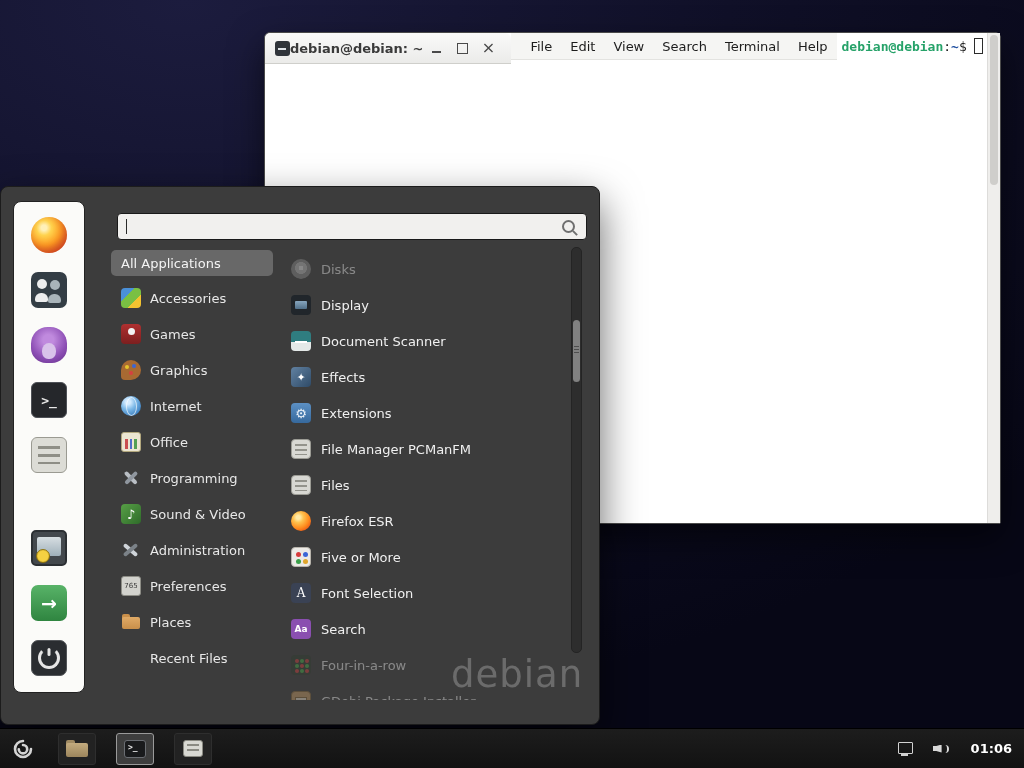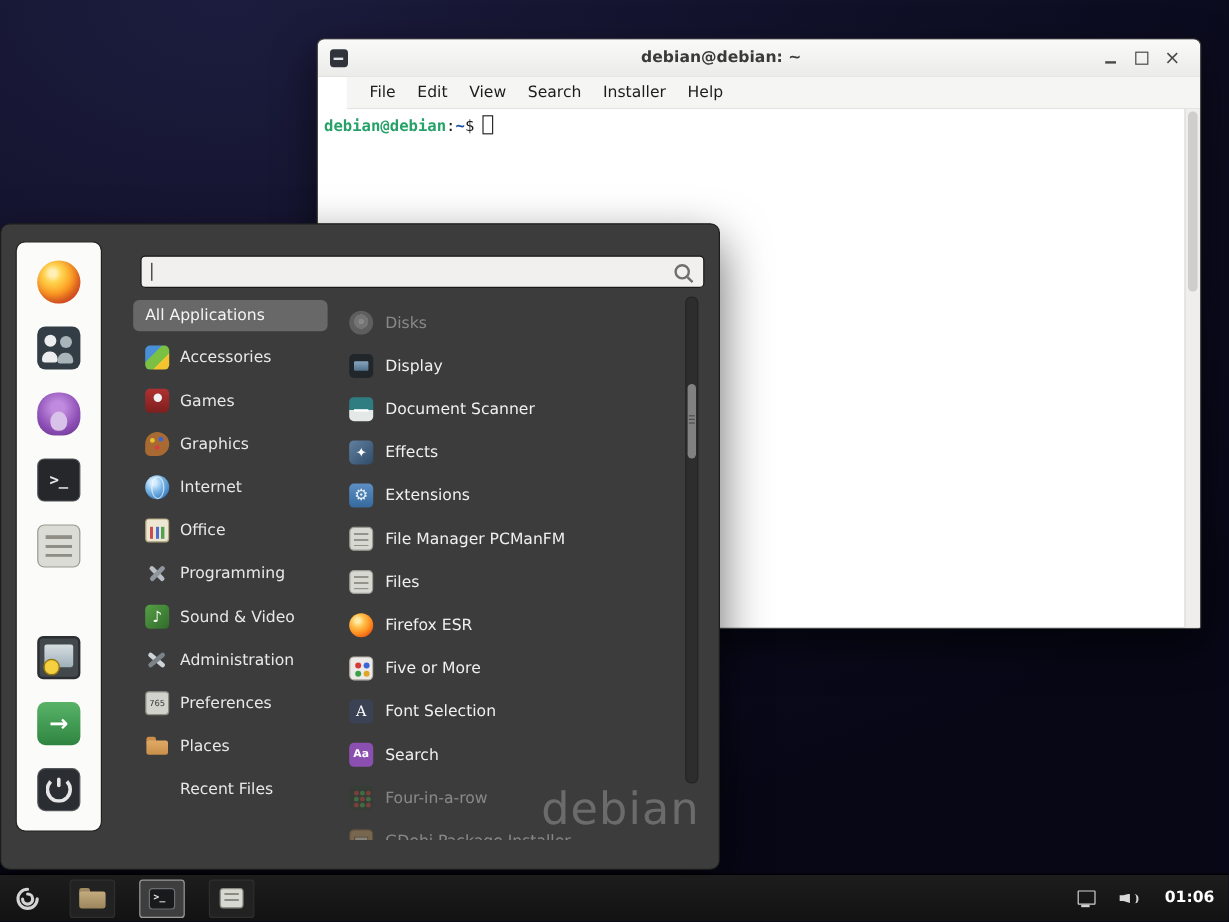--- a/index.html
+++ b/index.html
@@ -1,30 +1,30 @@
 <!DOCTYPE html>
 <html><head>
 <meta charset="utf-8">
 <style>
   *{box-sizing:border-box;margin:0;padding:0;}
   html,body{width:1024px;height:768px;}
   body{position:relative;overflow:hidden;font-family:"DejaVu Sans",sans-serif;background:#0a0a1c;}
   .desktop{position:absolute;inset:0;background:radial-gradient(140% 120% at 18% 0%, #1c1c3e 0%, #101028 38%, #070716 78%);}
 
   
-  .terminal-window{position:absolute;left:264px;top:32px;width:737px;height:492px;background:#fff;border:1px solid #4a4a4a;border-radius:6px 6px 2px 2px;box-shadow:0 14px 34px rgba(0,0,0,.55);z-index:2;display:flex;flex-direction:column;}
+  .terminal-window{position:absolute;left:264px;top:32px;width:737px;height:492px;background:#fff;border:1px solid #4a4a4a;border-radius:6px 6px 2px 2px;box-shadow:0 14px 34px rgba(0,0,0,.55);z-index:2;display:flex;flex-direction:row;}
   .titlebar{height:31px;flex:none;background:linear-gradient(#fafaf9,#ebebe9);border-bottom:1px solid #cfcfcb;border-radius:6px 6px 0 0;display:flex;align-items:center;padding:0 10px;}
   .tb-appicon{width:15px;height:15px;background:#30343a;border-radius:3px;position:relative;flex:none;}
   .tb-appicon::after{content:"";position:absolute;left:3px;top:7px;width:8px;height:2px;background:#dfe4e8;}
   .tb-title{flex:1;text-align:center;font-size:13px;font-weight:bold;color:#3a3a3a;}
   .wbtn{width:26px;height:22px;display:flex;align-items:center;justify-content:center;color:#4a4a4a;flex:none;}
   .btn-min::after{content:"";width:9px;height:2px;background:#4a4a4a;margin-top:8px;}
   .btn-max::after{content:"";width:9px;height:9px;border:1.5px solid #4a4a4a;}
   .btn-close::after{content:"×";font-size:16px;line-height:1;}
-  .menubar{height:27px;flex:none;background:#f5f5f3;border-bottom:1px solid #e3e3e0;display:flex;align-items:center;padding-left:10px;font-size:13px;color:#1c1c1c;margin-left:24px;}
+  .menubar{height:27px;flex:none;background:#f5f5f3;border-bottom:1px solid #e3e3e0;display:flex;align-items:center;padding-left:10px;font-size:13px;color:#1c1c1c;}
   .mitem{padding:3px 9px;}
   .term-body{flex:1;position:relative;background:#fff;border-radius:0 0 2px 2px;}
   .prompt-line{padding:5px 0 0 5px;font-family:"DejaVu Sans Mono",monospace;font-size:13px;color:#1a1a1a;}
   .p-user{color:#26a269;font-weight:bold;}
   .p-path{color:#1f4fa0;font-weight:bold;}
   .cursor{display:inline-block;width:9px;height:16px;border:1px solid #2b2b2b;margin-left:7px;vertical-align:-3px;}
   .term-scroll{position:absolute;top:0;right:0;bottom:0;width:13px;background:#efeeec;border-left:1px solid #dddcda;}
   .term-thumb{position:absolute;top:2px;left:2px;width:8px;height:150px;background:#cfcecb;border-radius:4px;}
 
   
@@ -150,21 +150,21 @@
       <span class="tb-title">debian@debian: ~</span>
       <span class="wbtn btn-min"></span>
       <span class="wbtn btn-max"></span>
       <span class="wbtn btn-close"></span>
     </div>
     <div class="menubar">
       <span class="mitem">File</span>
       <span class="mitem">Edit</span>
       <span class="mitem">View</span>
       <span class="mitem">Search</span>
-      <span class="mitem">Installer</span>
+      <span class="mitem">Terminal</span>
       <span class="mitem">Help</span>
     </div>
     <div class="term-body">
       <div class="prompt-line">
         <span class="p-user">debian@debian</span><span class="p-sep">:</span><span class="p-path">~</span><span class="p-dollar">$</span><span class="cursor"></span>
       </div>
       <div class="term-scroll">
         <div class="term-thumb"></div>
       </div>
     </div>

